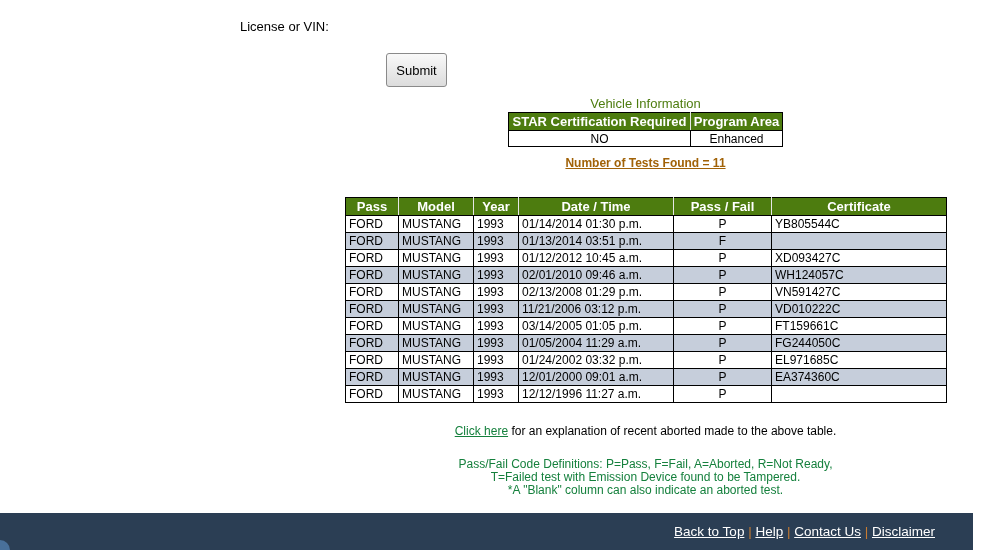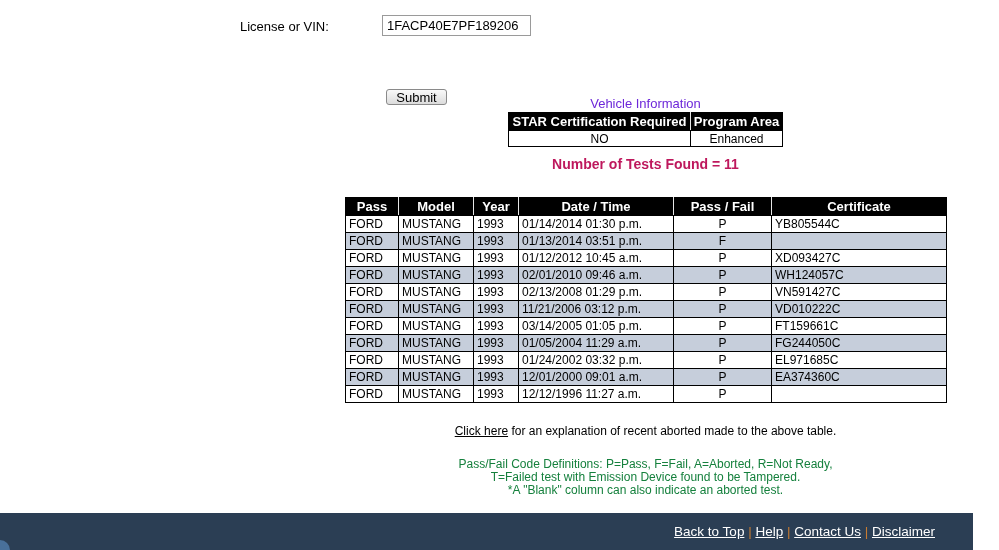--- a/index.html
+++ b/index.html
@@ -13,60 +13,59 @@
   .search-label {
     position: absolute; top: 19px; left: 240px; width: 117px;
     font-size: 13px; color: #000;
   }
   .search-input {
     position: absolute; top: 15px; left: 382px; width: 149px; height: 21px;
     border: 1px solid #9a9a9a; font-family: "Liberation Sans", sans-serif;
     font-size: 13px; padding: 1px 4px; color: #000;
   }
   .submit-button {
-    position: absolute; top: 53px; left: 386px; width: 61px; height: 16px;
+    position: absolute; top: 53px; left: 386px; width: 61px; height: 34px;
     background: linear-gradient(#f9f9f9, #dcdcdc);
     border: 1px solid #8a8a8a; border-radius: 3px;
     font-family: "Liberation Sans", sans-serif; font-size: 13px; color: #000;
     cursor: pointer;
-    margin-top: 36px;
   }
 
   
   .col { position: absolute; left: 345px; width: 601px; text-align: center; }
 
-  .section-title { font-size: 13px; color: #6d28d9; }
+  .section-title { font-size: 13px; color: #4d7c0f; }
   .vi-title  { top: 96px; }
   .tr-title  { top: 180px; }
-  .tests-found { top: 156px; font-size: 14px; font-weight: bold; color: #be185d; }
+  .tests-found { top: 156px; font-size: 12px; font-weight: bold; color: #a16207; text-decoration: underline; }
 
   table { border-collapse: collapse; table-layout: fixed; }
   .data-table { border: 1px solid #000; }
   .data-table th {
-    background: #000000; color: #fff; font-size: 13px; font-weight: bold;
+    background: #4d7c0f; color: #fff; font-size: 13px; font-weight: bold;
     height: 18px; padding: 0 2px; border-bottom: 1px solid #000;
     overflow: hidden; white-space: nowrap;
   }
   .data-table th + th { border-left: 1px solid #e6e6e6; }
   .data-table td {
     border: 1px solid #000; font-size: 12px; color: #000;
     height: 17px; padding: 0 3px; text-align: left;
     overflow: hidden; white-space: nowrap; background: #fff;
   }
   .data-table td.center { text-align: center; }
 
   .vehicle-table { position: absolute; top: 112px; left: 508px; width: 274px; }
   .vehicle-table td { text-align: center; height: 16px; margin-top: 44px; }
 
   .records-table { position: absolute; top: 197px; left: 345px; width: 601px; }
   .records-table tbody tr:nth-child(even) td { background: #c6cedb; }
 
   
   .note { top: 424px; font-size: 12px; color: #000; }
-  .note a { color: #000000; text-decoration: underline; }
+  .note a { color: #15803d; text-decoration: underline; }
   .definitions { top: 458px; font-size: 12px; line-height: 13px; color: #15803d; }
 
   
   .footer {
     position: absolute; left: 0; top: 513px; width: 973px; height: 37px;
     background: #2b3e54;
   }
   .footer-links {
     position: absolute; right: 38px; top: 0; height: 37px; line-height: 37px;
     font-size: 13.5px; white-space: nowrap;
@@ -77,21 +76,20 @@
     position: absolute; left: 0; bottom: 0; width: 10px; height: 10px;
     background: #49709a; border-top-right-radius: 10px;
   }
 </style>
 </head>
 <body>
 
 <div id="page">
 
   <label class="search-label">License or VIN:</label>
-  <input class="search-input" type="text" value="1FACP40E7PF189206" style="">
   <button class="submit-button">Submit</button>
 
   <div class="col section-title vi-title">Vehicle Information</div>
 
   <table class="vehicle-table data-table">
     <colgroup>
         <col style="width:182px">
         <col style="width:92px">
       </colgroup>
     <thead>

